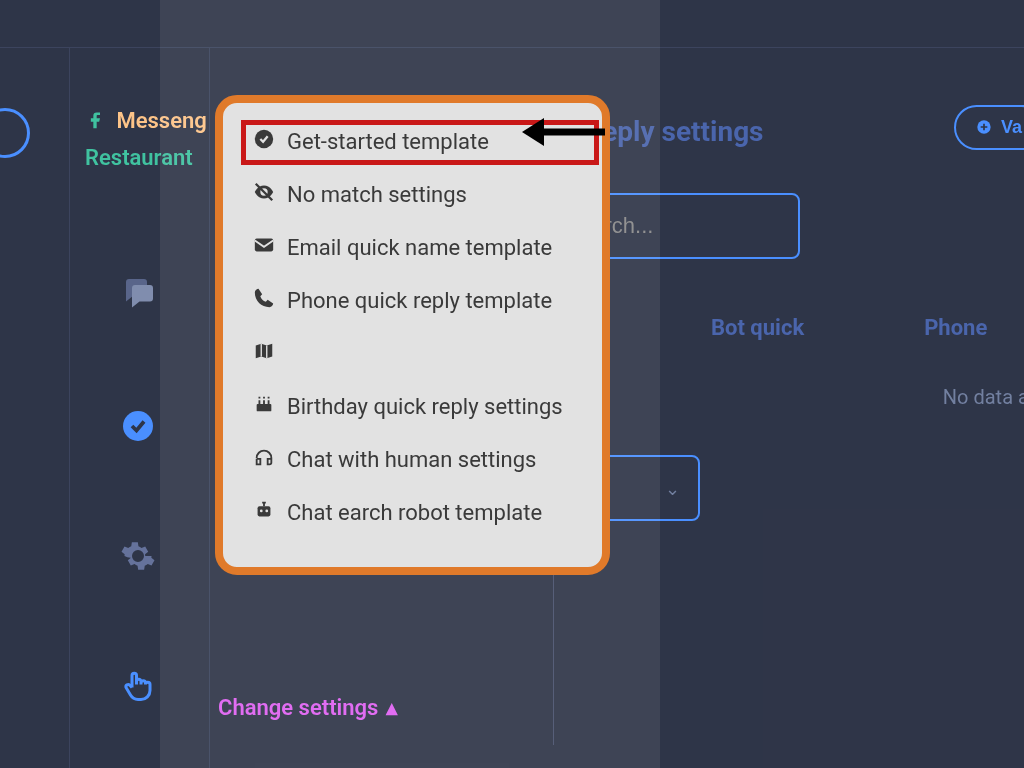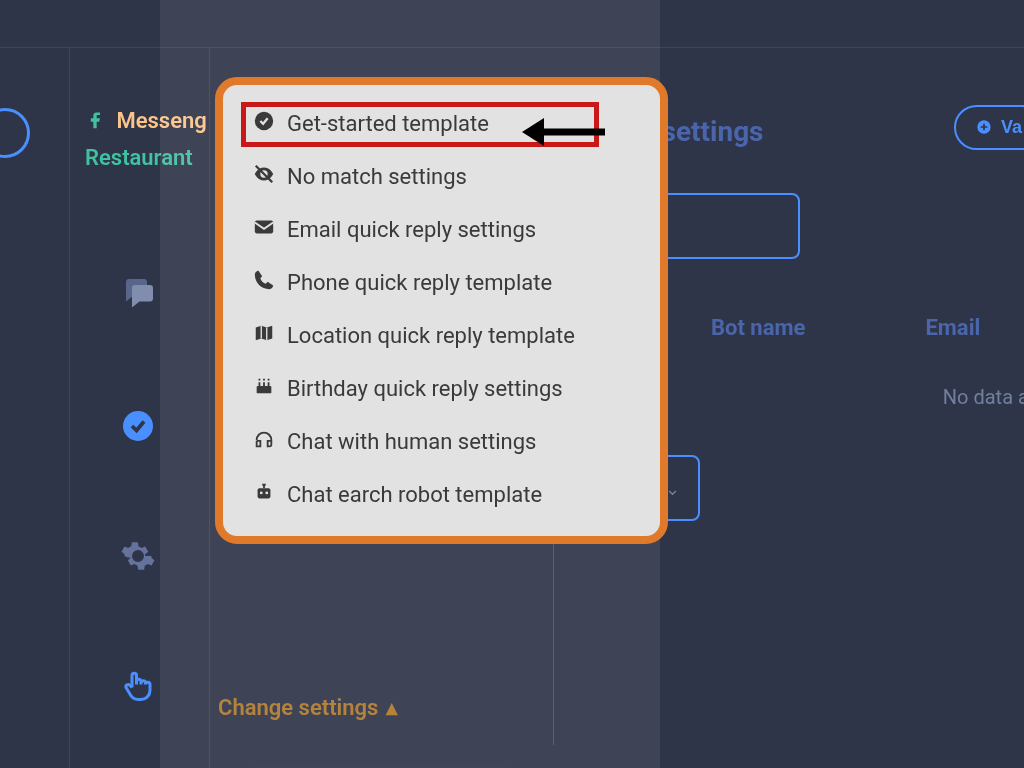--- a/index.html
+++ b/index.html
@@ -157,35 +157,35 @@
     padding: 0 18px;
     display: flex;
     align-items: center;
     justify-content: space-between;
   }
   .pagesize .chev { color: #5a6a90; font-size: 18px; }
   .change-settings {
     position: absolute;
     top: 695px;
     left: 218px;
-    color: #a16207;
+    color: #d946ef;
     font-size: 22px;
     font-weight: 600;
   }
   .change-settings .caret { margin-left: 8px; }
   .dropdown {
     position: absolute;
-    top: 77px;
+    top: 95px;
     left: 215px;
-    width: 453px;
+    width: 395px;
     background: #e2e2e2;
     border: 8px solid #e07a2a;
     border-radius: 22px;
     z-index: 20;
-    padding: 12px 0 15px 0;
+    padding: 12px 0 28px 0;
   }
   .dropdown-item {
     display: flex;
     align-items: center;
     padding: 13px 30px;
     font-size: 22px;
     color: #3a3a3a;
     cursor: pointer;
   }
   .dropdown-item .ico {
@@ -273,22 +273,22 @@
     <span class="plus">
       <svg width="16" height="16" viewBox="0 0 24 24" fill="#2b7cff" style="vertical-align:-2px">
           <circle cx="12" cy="12" r="10"></circle>
           <path d="M12 7v10M7 12h10" stroke="#0a1228" stroke-width="2.5"></path>
         </svg>
     </span><span>Va</span>
   </button>
   <input class="search-input" placeholder="earch..." style="">
   <div class="table-head">
     <span style="color:#2b7cff">↑</span>
-    <span>Bot name</span>
-    <span>Email</span>
+    <span>Bot quick</span>
+    <span>Phone</span>
   </div>
   <div class="nodata">No data avai</div>
   <div class="pagesize">
     <span>0</span>
     <span class="chev">⌄</span>
   </div>
 </div>
 
 <div class="change-settings">
   <span>Change settings</span><span class="caret">▴</span>
@@ -308,34 +308,33 @@
           <path d="M12 5c-7 0-10 7-10 7s3 7 10 7 10-7 10-7-3-7-10-7zm0 11a4 4 0 110-8 4 4 0 010 8z"></path>
           <line x1="3" y1="3" x2="21" y2="21" stroke="#3a3a3a" stroke-width="2.5"></line>
         </svg></span>
     <span>No match settings</span>
   </div>
   <div class="dropdown-item">
     <span class="ico"><svg width="22" height="22" viewBox="0 0 24 24" fill="#3a3a3a">
           <rect x="2" y="5" width="20" height="14" rx="2"></rect>
           <path d="M2 7l10 7 10-7" stroke="#e2e2e2" stroke-width="2" fill="none"></path>
         </svg></span>
-    <span>Email quick reply settings</span>
+    <span>Email quick name template</span>
   </div>
   <div class="dropdown-item">
     <span class="ico"><svg width="22" height="22" viewBox="0 0 24 24" fill="#3a3a3a">
           <path d="M6 2l4 6-2 2c1 3 3 5 6 6l2-2 6 4c0 2-2 4-4 4-9 0-16-7-16-16 0-2 2-4 4-4z"></path>
         </svg></span>
     <span>Phone quick reply template</span>
   </div>
   <div class="dropdown-item">
     <span class="ico"><svg width="22" height="22" viewBox="0 0 24 24" fill="#3a3a3a">
           <path d="M3 6l6-2 6 2 6-2v14l-6 2-6-2-6 2V6z"></path>
           <path d="M9 4v14m6-12v14" stroke="#e2e2e2" stroke-width="1.5"></path>
         </svg></span>
-    <span>Location quick reply template</span>
   </div>
   <div class="dropdown-item">
     <span class="ico"><svg width="22" height="22" viewBox="0 0 24 24" fill="#3a3a3a">
           <rect x="4" y="12" width="16" height="8" rx="1"></rect>
           <path d="M7 12V8m5 4V8m5 4V8M7 6V4m5 2V4m5 2V4" stroke="#3a3a3a" stroke-width="2"></path>
         </svg></span>
     <span>Birthday quick reply settings</span>
   </div>
   <div class="dropdown-item">
     <span class="ico"><svg width="22" height="22" viewBox="0 0 24 24" fill="none" stroke="#3a3a3a" stroke-width="2">

